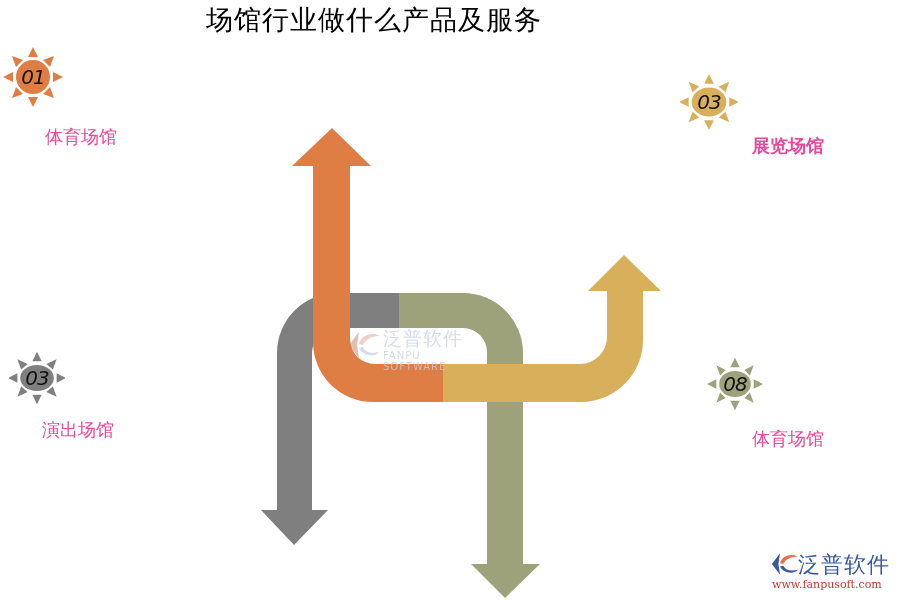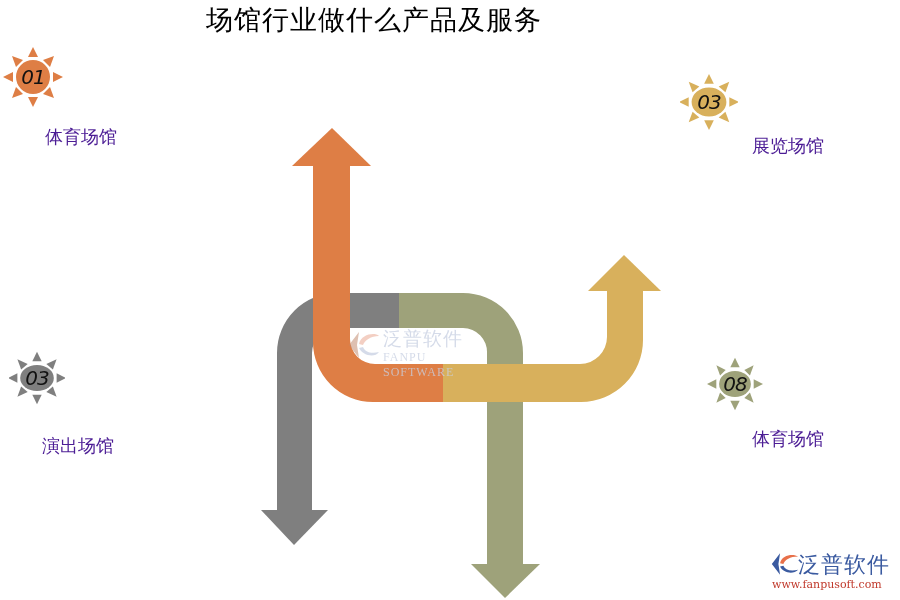--- a/index.html
+++ b/index.html
@@ -1,29 +1,29 @@
 <!DOCTYPE html>
 <html><head>
 <meta charset="utf-8">
 <style>
   html, body { margin: 0; padding: 0; background: #ffffff; }
   body { width: 900px; height: 600px; position: relative; overflow: hidden;
          font-family: "DejaVu Sans", "Liberation Sans", sans-serif; }
   .title { position: absolute; left: 0; width: 748px; top: 2px; text-align: center;
            font-family: "DejaVu Serif", "Liberation Serif", serif; font-size: 27px; color: #000; letter-spacing: 1px; }
-  .label { position: absolute; font-family: "DejaVu Serif", "Liberation Serif", serif; font-size: 18px; color: #4c1d95; }
+  .label { position: absolute; font-family: "DejaVu Serif", "Liberation Serif", serif; font-size: 18px; color: #ec4899; }
   .sun { position: absolute; }
   .sun svg { display: block; }
   .sun-num { position: absolute; left: 0; top: 0; width: 100%; height: 100%;
              display: flex; align-items: center; justify-content: center;
              font-family: "DejaVu Sans", sans-serif; font-style: italic; font-size: 20px; color: #111; letter-spacing: -1px; }
   .diagram { position: absolute; left: 0; top: 0; }
   .wm-center { position: absolute; left: 345px; top: 326px; width: 140px; height: 40px; opacity: 0.75; }
   .wm-center .cn { position: absolute; left: 38px; top: 0px; font-size: 19px; color: #c8d0e2; letter-spacing: 1px; }
-  .wm-center .en { position: absolute; left: 38px; top: 24px; font-size: 12px; color: #c8d0e2; letter-spacing: 1px; font-family: Liberation Serif, serif; }
+  .wm-center .en { position: absolute; left: 38px; top: 24px; font-size: 10px; color: #c8d0e2; letter-spacing: 1px; }
   .wm-corner { position: absolute; left: 768px; top: 550px; width: 130px; height: 46px; }
   .wm-corner .cn { position: absolute; left: 30px; top: 0px; font-size: 22px; color: #3a5aa0; letter-spacing: 1px; }
   .wm-corner .url { position: absolute; left: 4px; top: 28px; font-family: "DejaVu Serif", serif; font-size: 11px; color: #c0392b; text-align: right; }
 </style>
 </head>
 <body>
 
 <div class="title">场馆行业做什么产品及服务</div>
 
 <svg class="diagram" width="900" height="600" viewBox="0 0 900 600">
@@ -86,39 +86,39 @@
       <polygon points="-21,-5 -21,5 -31,0"></polygon>
       <polygon points="21,-5 21,5 31,0"></polygon>
       <polygon points="-17,-9 -10,-15 -21,-20"></polygon>
       <polygon points="17,-9 10,-15 21,-20"></polygon>
       <polygon points="-17,9 -10,15 -21,20"></polygon>
       <polygon points="17,9 10,15 21,20"></polygon>
     </g>
   </svg>
   <span class="sun-num">03</span>
 </div>
-<div class="label" style="left:42px;top:418px;margin-top:16px;">演出场馆</div>
+<div class="label" style="left:42px;top:418px;">演出场馆</div>
 
 <div class="sun" style="left:680px;top:73px;width:58px;height:58px;">
   <svg width="58" height="58" viewBox="-30 -30 60 60">
     <g fill="#D8B05C">
       <ellipse rx="18" ry="15"></ellipse>
       <polygon points="-5,-19 5,-19 0,-29"></polygon>
       <polygon points="-5,19 5,19 0,29"></polygon>
       <polygon points="-21,-5 -21,5 -31,0"></polygon>
       <polygon points="21,-5 21,5 31,0"></polygon>
       <polygon points="-17,-10 -10,-16 -21,-21"></polygon>
       <polygon points="17,-10 10,-16 21,-21"></polygon>
       <polygon points="-17,10 -10,16 -21,21"></polygon>
       <polygon points="17,10 10,16 21,21"></polygon>
     </g>
   </svg>
   <span class="sun-num">03</span>
 </div>
-<div class="label" style="left:752px;top:134px;">展览场馆</div>
+<div class="label" style="left:752px;top:134px;font-weight:bold;">展览场馆</div>
 
 <div class="sun" style="left:707px;top:356px;width:56px;height:56px;">
   <svg width="56" height="56" viewBox="-30 -30 60 60">
     <g fill="#9EA27A">
       <ellipse rx="17" ry="14"></ellipse>
       <polygon points="-5,-18 5,-18 0,-28"></polygon>
       <polygon points="-5,18 5,18 0,28"></polygon>
       <polygon points="-20,-5 -20,5 -30,0"></polygon>
       <polygon points="20,-5 20,5 30,0"></polygon>
       <polygon points="-16,-9 -10,-15 -20,-20"></polygon>

